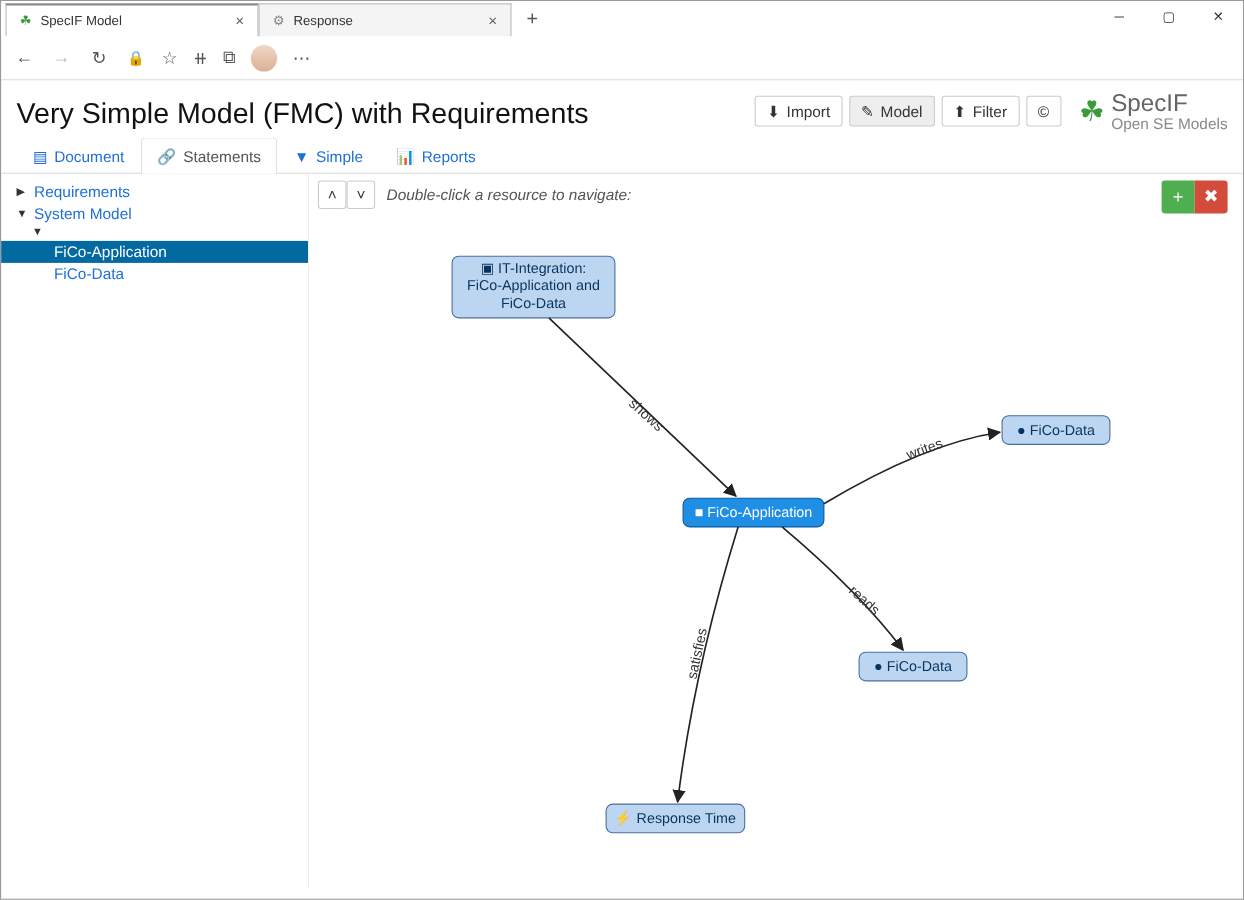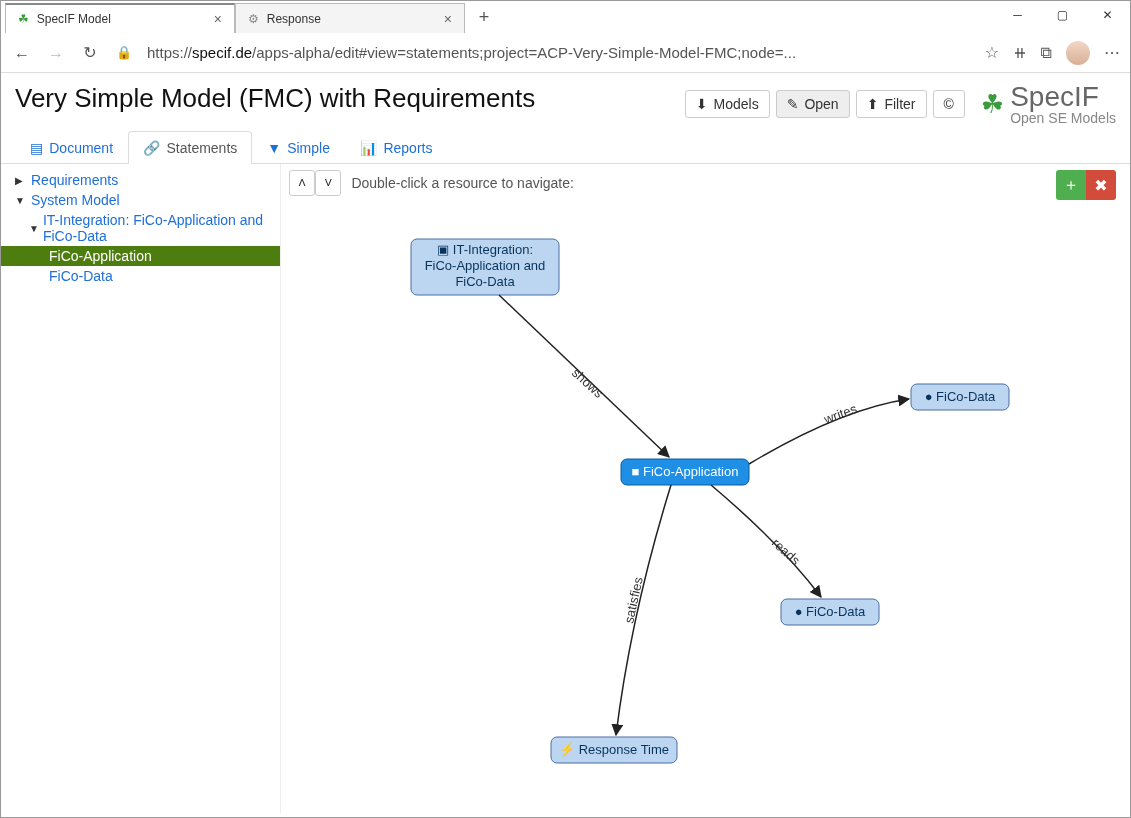--- a/index.html
+++ b/index.html
@@ -11,45 +11,45 @@
 .tab .close-x{color:#666;font-size:14px;margin-left:auto}
 .newtab{width:26px;height:26px;display:flex;align-items:center;justify-content:center;color:#555;font-size:18px;margin-left:6px}
 .winctrl{position:absolute;right:0;top:0;display:flex}
 .winctrl div{width:45px;height:28px;display:flex;align-items:center;justify-content:center;color:#333;font-size:12px}
 .addrbar{height:40px;display:flex;align-items:center;padding:0 10px;gap:12px;border-bottom:1px solid #ddd;color:#555}
 .navbtn{width:22px;text-align:center;font-size:16px;color:#555}
 .addr-url{flex:1;font-size:15px;color:#555;white-space:nowrap;overflow:hidden}
 .addr-url .host{color:#111}
 .addr-right{display:flex;gap:14px;align-items:center;font-size:16px}
 .addr-right .avatar{width:24px;height:24px;border-radius:50%;background:linear-gradient(#f2d6c6,#d9b096)}
-.apphdr{display:flex;align-items:flex-start;justify-content:space-between;padding:10px 14px 6px}
+.apphdr{display:flex;align-items:flex-end;justify-content:space-between;padding:10px 14px 6px}
 .apphdr h1{font-size:26px;font-weight:400;color:#111}
 .hdr-right{display:flex;align-items:center;gap:6px}
 .btn{border:1px solid #ccc;background:#fff;padding:5px 10px;font-size:14px;color:#333;display:flex;align-items:center;gap:6px;border-radius:3px}
 .btn.active{background:#eee}
 .spec-logo{display:flex;align-items:center;gap:6px;margin-left:10px}
 .spec-logo .mark{color:#3a9b3a;font-size:26px}
 .spec-logo .txt{line-height:1}
-.spec-logo .txt .l1{font-size:28px;color:#666;font-weight:500}
+.spec-logo .txt .l1{font-size:22px;color:#666;font-weight:500}
 .spec-logo .txt .l2{font-size:14px;color:#888}
 .viewtabs{display:flex;border-bottom:1px solid #ddd;padding-left:14px}
 .viewtab{padding:8px 14px;font-size:14px;color:#1f6fd6;display:flex;align-items:center;gap:6px;border:1px solid transparent;border-bottom:none;margin-bottom:-1px}
 .viewtab.active{border-color:#ddd;background:#fff;color:#555;border-radius:4px 4px 0 0}
 .main{display:flex;height:calc(100% - 32px - 40px - 56px - 38px)}
 .sidebar{width:280px;border-right:1px solid #eee;padding:6px 0;font-size:14px;color:#1f6fd6}
 .tree-item{padding:2px 8px 2px 14px;cursor:pointer;display:flex;align-items:center;gap:4px}
 .tree-item .tw{width:12px;color:#333;font-size:10px}
 .tree-sub1{padding-left:28px}
 .tree-sub2{padding-left:48px}
-.tree-item.sel{background:#4d7c0f;color:#fff}
+.tree-item.sel{background:#0369a1;color:#fff}
 .canvas-wrap{flex:1;position:relative}
 .ctrlbar{position:absolute;left:8px;top:6px;display:flex;align-items:center;gap:10px}
 .arrowbtns{display:flex}
 .arrowbtns .btn{padding:4px 8px}
-.hint{color:#555;font-size:14px}
+.hint{font-style:italic;color:#555;font-size:14px}
 .ctrlbar-right{position:absolute;right:14px;top:6px;display:flex;gap:0}
 .sqbtn{width:30px;height:30px;display:flex;align-items:center;justify-content:center;color:#fff;font-size:16px}
 .sqbtn.add{background:#4fae4f;border-radius:3px 0 0 3px}
 .sqbtn.del{background:#d34b3a;border-radius:0 3px 3px 0}
 svg.graph{position:absolute;inset:0;width:100%;height:100%}
 .node{fill:#bcd6f2;stroke:#4a6fa0;stroke-width:1;rx:6;ry:6}
 .node.focus{fill:#1f8fe6;stroke:#0a5aa0}
 .nodetxt{font-size:13px;fill:#08335c;text-anchor:middle}
 .nodetxt.focus{fill:#fff;font-weight:500}
 .edge{fill:none;stroke:#222;stroke-width:1.5}
@@ -77,42 +77,39 @@
     <div>▢</div>
     <div>✕</div>
   </div>
 </div>
 
 <div class="addrbar">
   <span class="navbtn">←</span>
   <span class="navbtn" style="color:#bbb">→</span>
   <span class="navbtn">↻</span>
   <span class="navbtn" style="font-size:13px">🔒</span>
-  <div class="addr-url">
-    <span>https://</span><span class="host">specif.de</span><span>/apps-alpha/edit#view=statements;project=ACP-Very-Simple-Model-FMC;node=...</span>
-  </div>
   <div class="addr-right">
     <span>☆</span>
     <span>⧺</span>
     <span>⧉</span>
     <div class="avatar"></div>
     <span>⋯</span>
   </div>
 </div>
 
 <div class="apphdr">
   <h1>Very Simple Model (FMC) with Requirements</h1>
   <div class="hdr-right">
     <button class="btn">
         <span>⬇</span>
-        <span>Models</span>
+        <span>Import</span>
       </button>
     <button class="btn active">
         <span>✎</span>
-        <span>Open</span>
+        <span>Model</span>
       </button>
     <button class="btn">
         <span>⬆</span>
         <span>Filter</span>
       </button>
     <button class="btn">
         <span>©</span>
       </button>
     <div class="spec-logo">
       <span class="mark">☘</span>
@@ -148,21 +145,20 @@
     <div class="tree-item">
         <span class="tw">▶</span>
         <span>Requirements</span>
       </div>
     <div class="tree-item">
         <span class="tw">▼</span>
         <span>System Model</span>
       </div>
     <div class="tree-item tree-sub1">
         <span class="tw">▼</span>
-        <span>IT-Integration: FiCo-Application and FiCo-Data</span>
       </div>
     <div class="tree-item tree-sub2 sel">
         <span>FiCo-Application</span>
       </div>
     <div class="tree-item tree-sub2">
         <span>FiCo-Data</span>
       </div>
   </div>
 
   <div class="canvas-wrap">

